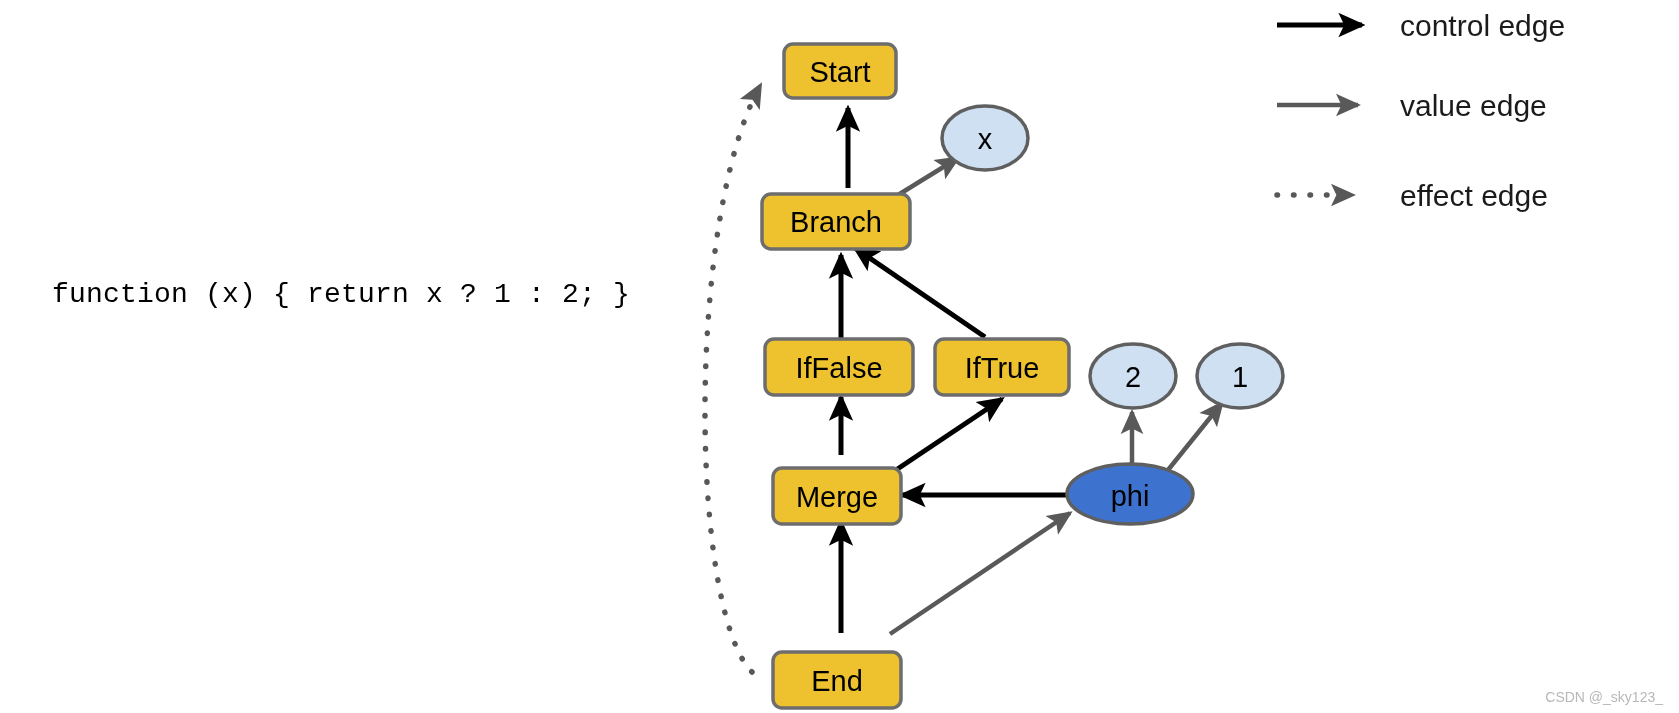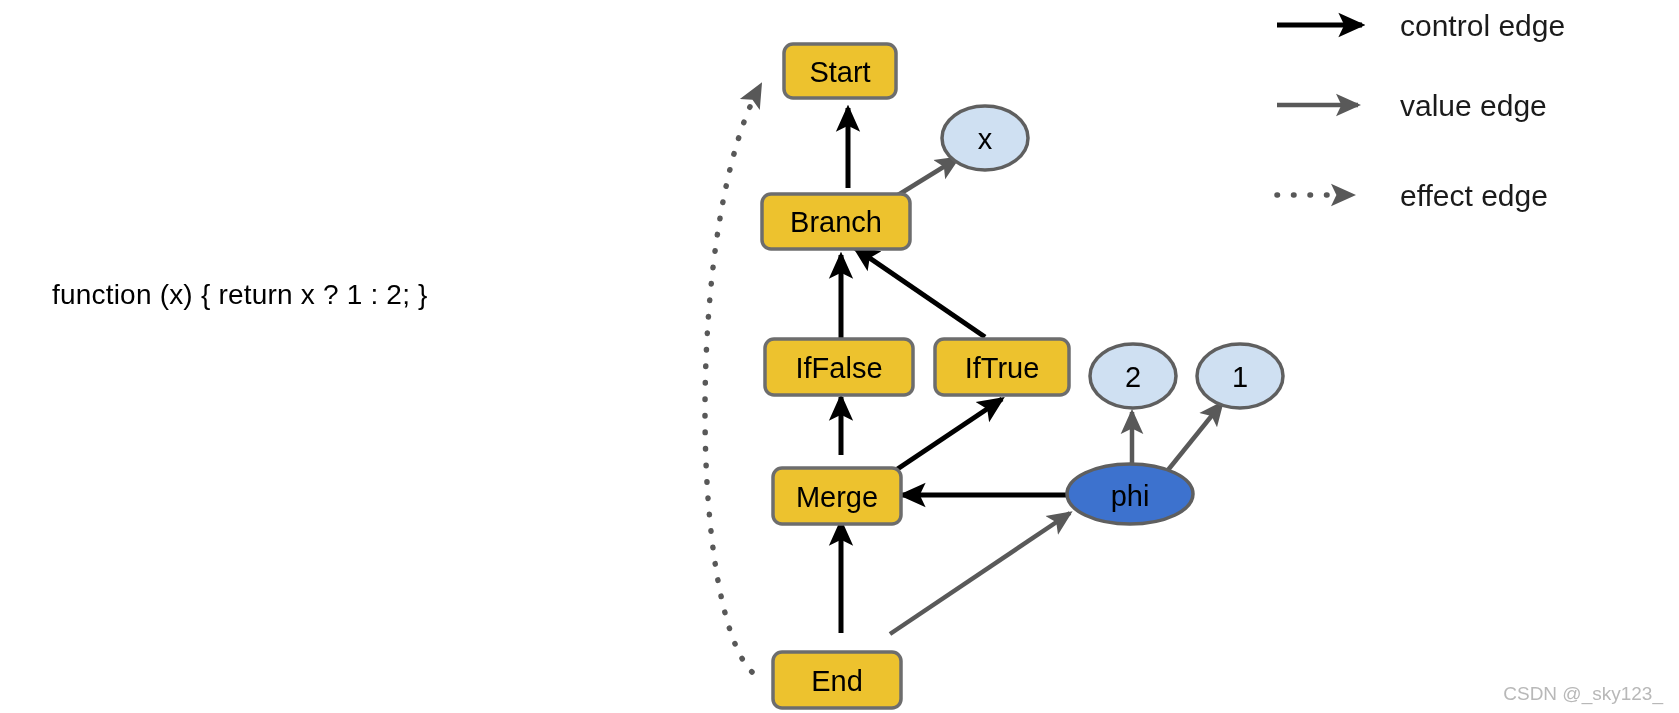--- a/index.html
+++ b/index.html
@@ -17,21 +17,21 @@
   #stage {
     position: absolute;
     left: 0; top: 0;
     width: 1679px;
     height: 713px;
   }
   .src-code {
     position: absolute;
     left: 52px;
     top: 279px;
-    font-family: Liberation Sans, sans-serif;
+    font-family: Liberation Mono, monospace;
     font-size: 28px;
     color: #000000;
     white-space: nowrap;
     letter-spacing: 0.2px;
   }
   .legend-label {
     font-family: "Liberation Sans", sans-serif;
     font-size: 30px;
     fill: #1b1b1b;
   }
@@ -72,21 +72,21 @@
     stroke-width: 5.5;
     fill: none;
     stroke-linecap: round;
     stroke-dasharray: 0.5 16;
   }
   .watermark {
     position: absolute;
     right: 16px;
     bottom: 8px;
     font-family: "Liberation Sans", sans-serif;
-    font-size: 19px;
+    font-size: 14px;
     color: #b8b8b8;
     white-space: nowrap;
   }
 </style>
 </head>
 <body>
 
 <div id="stage">
 
   <div class="src-code">function (x) { return x ? 1 : 2; }</div>

